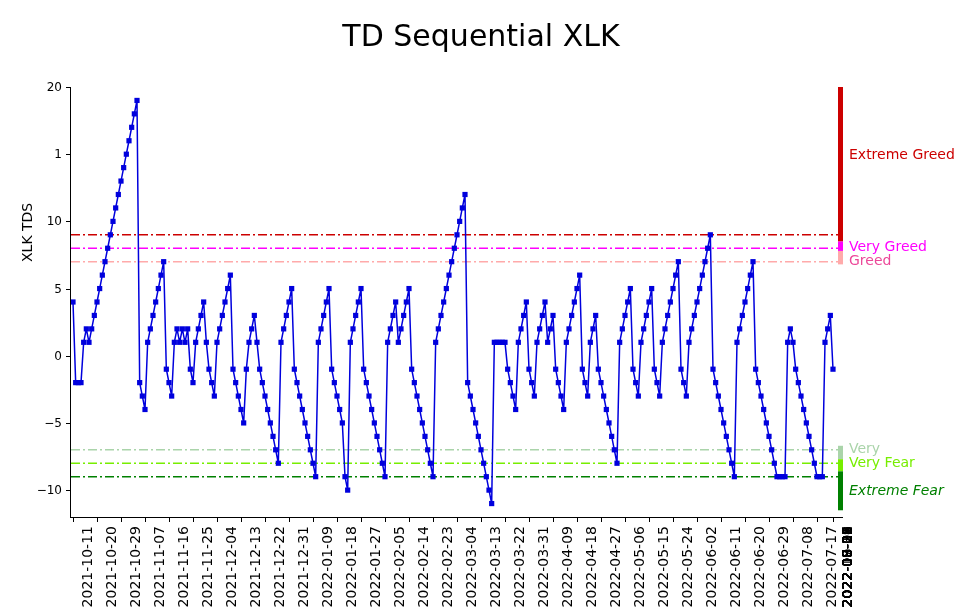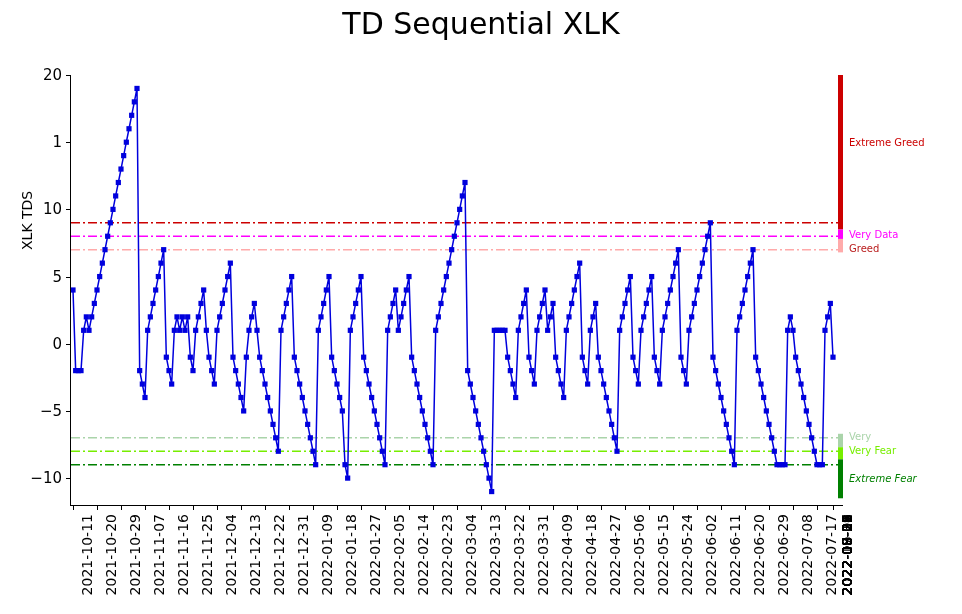--- a/index.html
+++ b/index.html
@@ -10,21 +10,21 @@
   body {
     width: 962px;
     height: 614px;
     font-family: "DejaVu Sans", "Liberation Sans", sans-serif;
     color: #000000;
     overflow: hidden;
     position: relative;
   }
   #figure {
     position: absolute;
-    left: 0; top: 0;
+    left: 0; top: 12px;
     width: 962px;
     height: 490px;
   }
   .chart-title {
     position: absolute;
     left: 0;
     top: 4px;
     width: 962px;
     text-align: center;
     font-size: 30px;
@@ -79,21 +79,21 @@
     transform: rotate(-90deg);
     transform-origin: left top;
     font-size: 14px;
     color: #000;
     white-space: nowrap;
   }
   .ytick-label {
     position: absolute;
     right: 100%;
     margin-right: 9px;
-    font-size: 15px;
+    font-size: 12px;
     color: #000;
     white-space: nowrap;
     transform: translateY(-50%);
     text-align: center;
   }
   .ytick-mark {
     position: absolute;
     left: -5px;
     width: 5px;
     height: 0;
@@ -111,21 +111,21 @@
     top: 100%;
     margin-top: 9px;
     font-size: 14px;
     color: #000;
     white-space: nowrap;
     transform-origin: left top;
     transform: rotate(-90deg) translateX(-100%);
   }
   .zone-label {
     position: absolute;
-    font-size: 10px;
+    font-size: 14px;
     white-space: nowrap;
     transform: translateY(-50%);
   }
 </style>
 </head>
 <body>
 
 <div id="figure">
 
   <div class="chart-title">TD Sequential XLK</div>
@@ -539,20 +539,20 @@
           <rect x="751.40" y="252.71" width="5.2" height="5.2" fill="#0000dd"></rect>
           <rect x="754.07" y="239.28" width="5.2" height="5.2" fill="#0000dd"></rect>
           <rect x="756.73" y="225.84" width="5.2" height="5.2" fill="#0000dd"></rect>
           <rect x="759.40" y="279.59" width="5.2" height="5.2" fill="#0000dd"></rect>
         </g>
     </svg>
 
 
     <div id="zone-label-group">
         <div class="zone-label" style="top: 67.1875px; left: 778px; color: rgb(204, 0, 0);">Extreme Greed</div>
-        <div class="zone-label" style="top: 158.562px; left: 778px; color: rgb(255, 0, 255);">Very Data</div>
-        <div class="zone-label" style="top: 173.344px; left: 778px; color: #b91c1c;">Greed</div>
+        <div class="zone-label" style="top: 158.562px; left: 778px; color: rgb(255, 0, 255);">Very Greed</div>
+        <div class="zone-label" style="top: 173.344px; left: 778px; color: #ec4899;">Greed</div>
         <div class="zone-label" style="top: 361.469px; left: 778px; color: rgb(170, 212, 170);">Very</div>
         <div class="zone-label" style="top: 374.906px; left: 778px; color: rgb(119, 238, 0);">Very Fear</div>
         <div class="zone-label" style="top: 403.125px; left: 778px; color: rgb(0, 128, 0); font-style: italic;">Extreme Fear</div>
       </div>
   </div>
 </div>
 
 </body></html>

